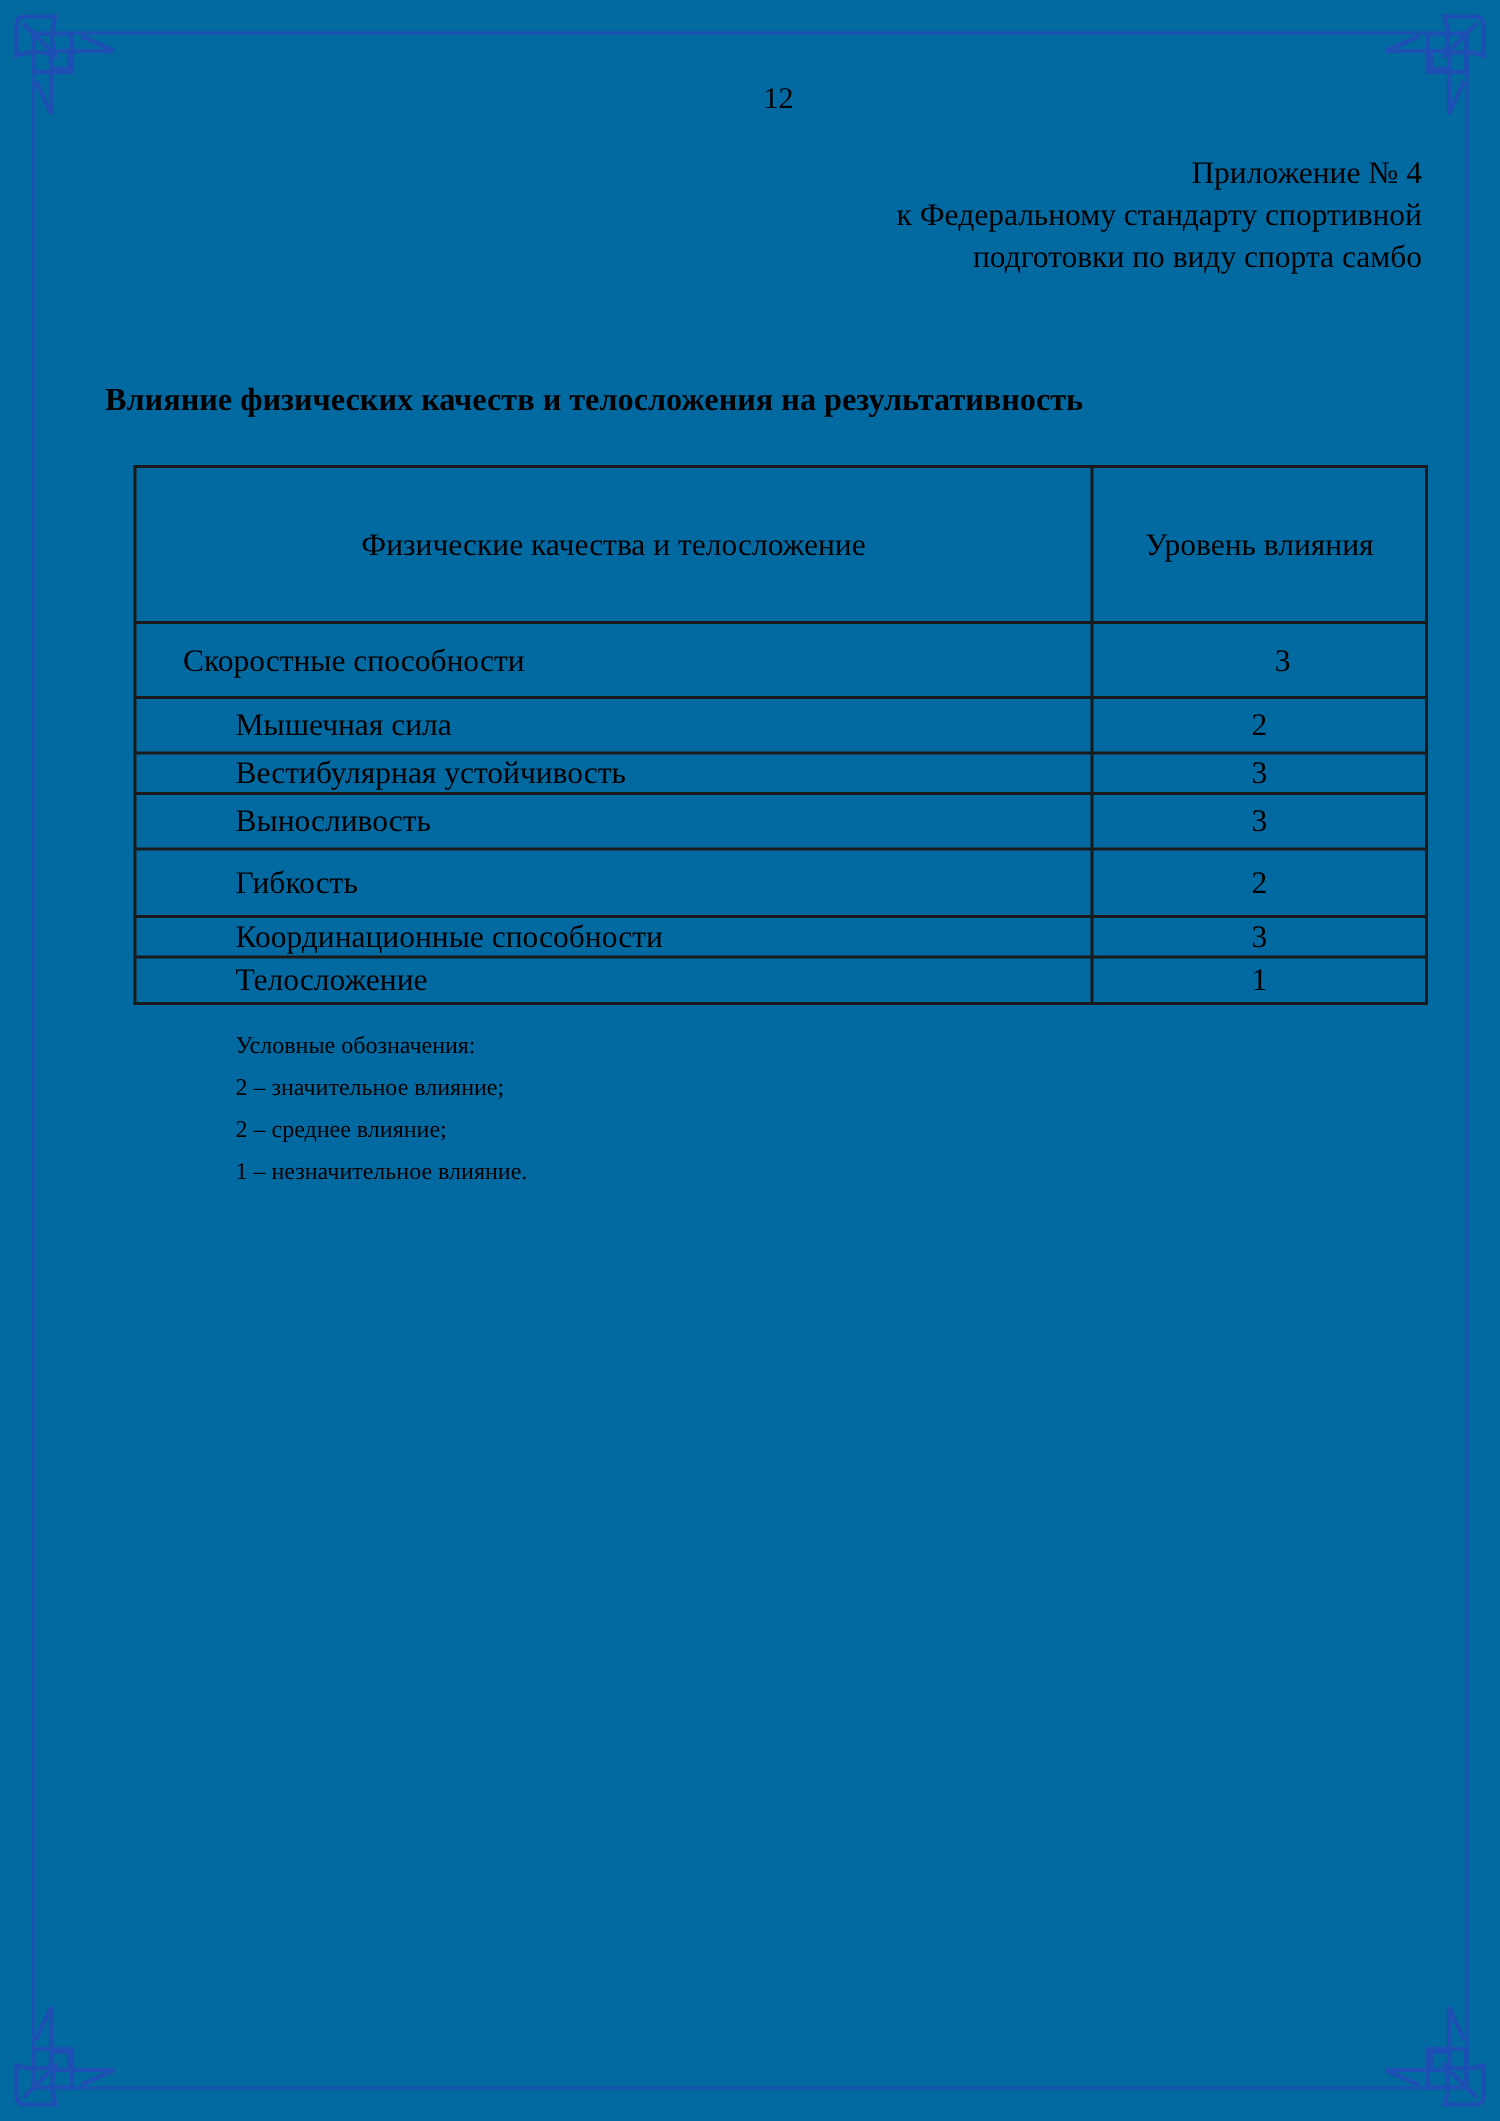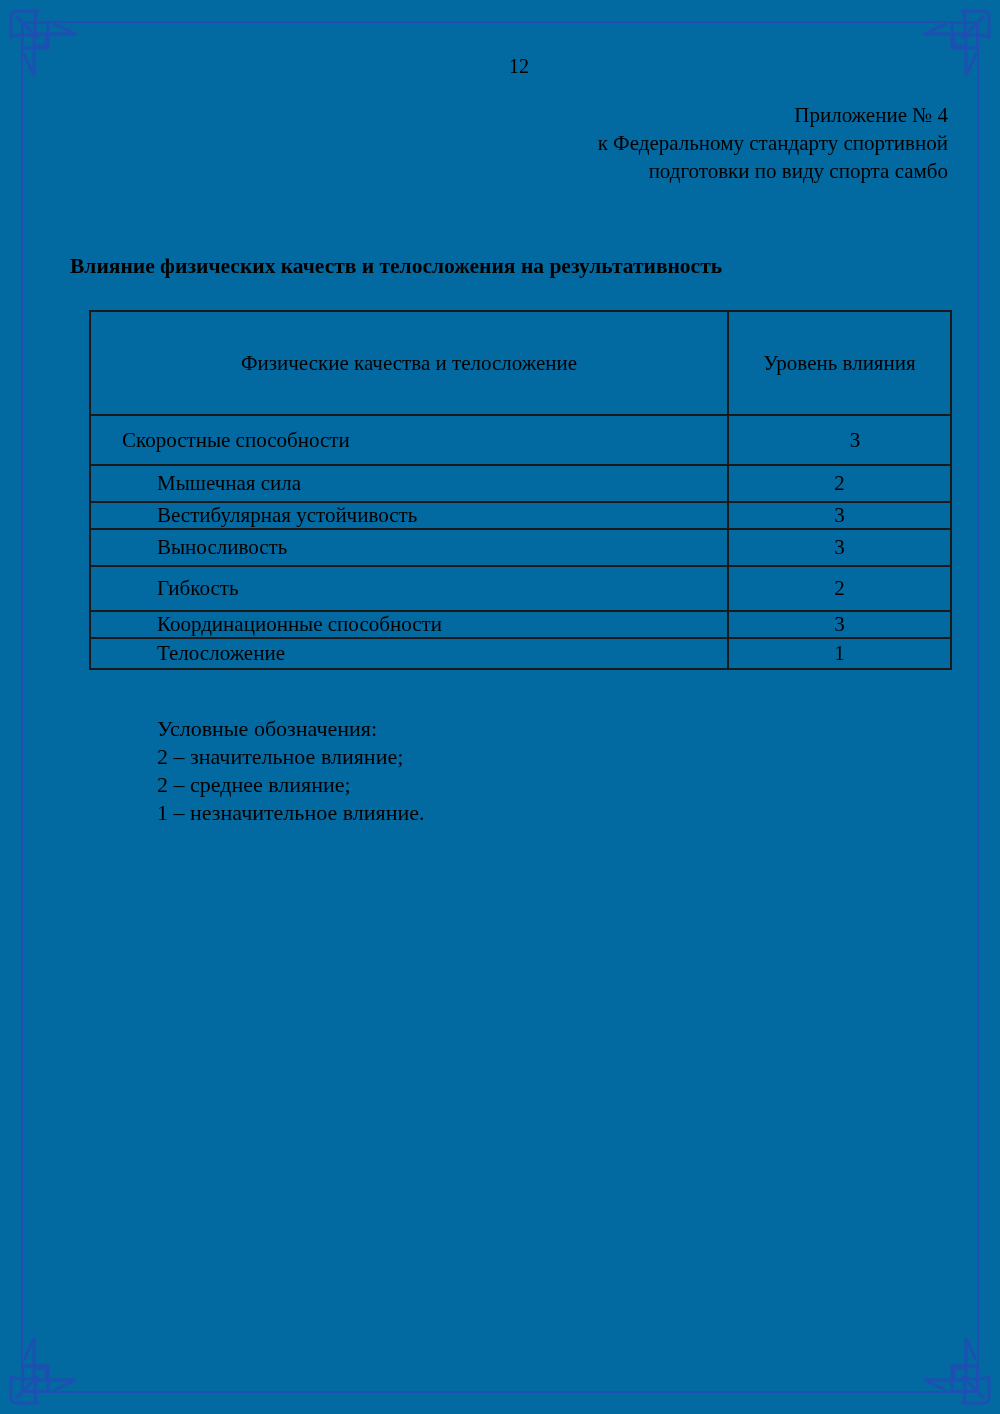--- a/index.html
+++ b/index.html
@@ -62,21 +62,21 @@
   table.influence tbody tr:nth-child(2) td{height:37px;}
   table.influence tbody tr:nth-child(3) td{height:26px;}
   table.influence tbody tr:nth-child(4) td{height:37px;}
   table.influence tbody tr:nth-child(5) td{height:45px;}
   table.influence tbody tr:nth-child(6) td{height:17px;}
   table.influence tbody tr:nth-child(7) td{height:31px;}
 
   
   .legend{
     position:absolute;left:157px;top:684px;
-    font-size:22px;line-height:28px;margin-top:31px;
+    font-size:16px;line-height:28px;
   }
 </style>
 </head>
 <body>
 
 <div class="page">
 
   <div class="frame"></div>
 
   <svg width="0" height="0" style="position:absolute" aria-hidden="true">

